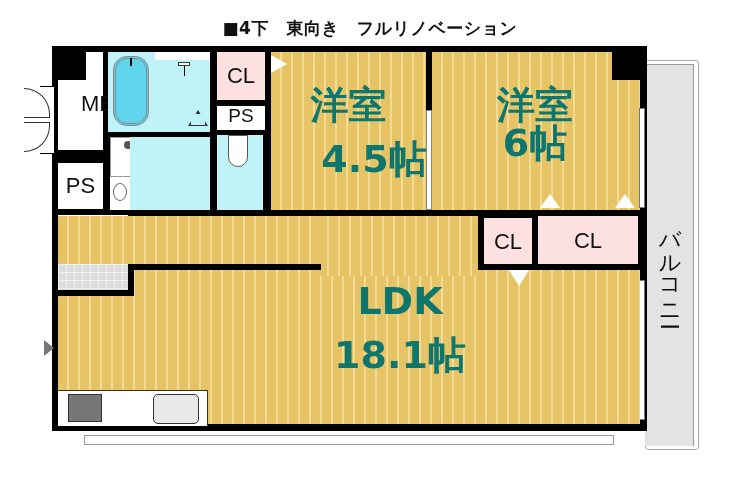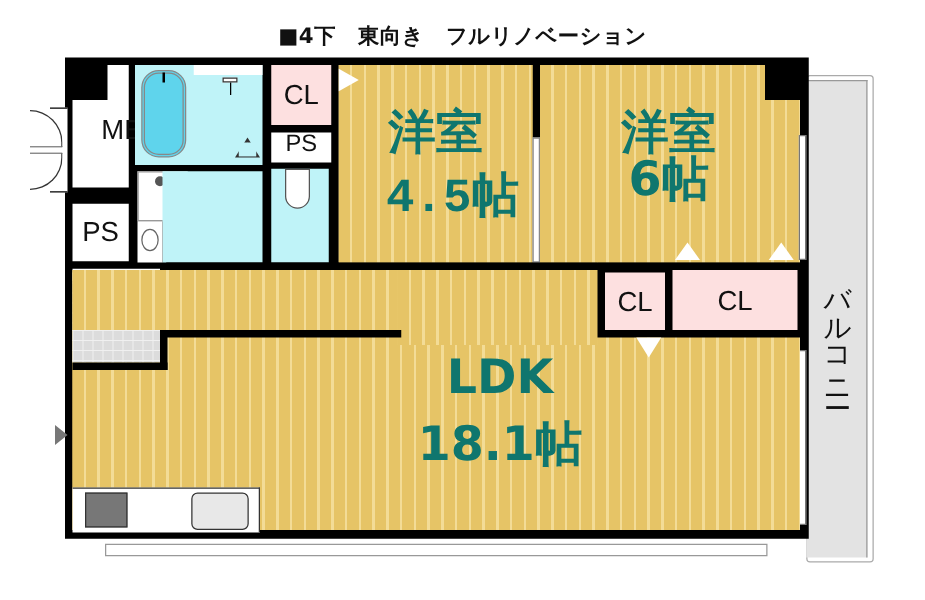--- a/index.html
+++ b/index.html
@@ -60,21 +60,21 @@
 <div class="abs pink" style="left:217px;top:52px;width:48px;height:48px;"></div>
 <div class="label sm" style="left:217px;top:64px;width:48px;">CL</div>
 <div class="abs white" style="left:217px;top:106px;width:48px;height:24px;"></div>
 <div class="label sm" style="left:217px;top:106px;width:48px;font-size:19px;">PS</div>
 <div class="abs blue" style="left:217px;top:135px;width:46px;height:75px;"></div>
 <div class="abs" style="left:228px;top:135px;width:20px;height:32px;border:1px solid #555;border-radius:0 0 12px 12px;background:#fff;"></div>
 
 <div class="abs floor" style="left:271px;top:52px;width:155px;height:158px;"></div>
 <div class="abs" style="left:271px;top:55px;width:0;height:0;border-top:9px solid transparent;border-bottom:9px solid transparent;border-left:16px solid #fff;"></div>
 <div class="label big" style="left:271px;top:86px;width:155px;">洋室</div>
-<div class="label big" style="left:271px;top:140px;width:182px;font-family:Liberation Mono, monospace;">4.5帖</div>
+<div class="label big" style="left:283px;top:140px;width:182px;">4.5帖</div>
 
 <div class="abs white" style="left:426px;top:110px;width:6px;height:100px;border:1px solid #888;"></div>
 
 <div class="abs floor" style="left:432px;top:52px;width:208px;height:158px;"></div>
 <div class="abs wall" style="left:612px;top:52px;width:30px;height:28px;"></div>
 <div class="label big" style="left:440px;top:86px;width:190px;">洋室</div>
 <div class="label big" style="left:440px;top:124px;width:190px;">6帖</div>
 
 <div class="abs white" style="left:639px;top:108px;width:6px;height:100px;border:1px solid #777;"></div>
 <div class="abs white" style="left:639px;top:280px;width:6px;height:140px;border:1px solid #777;"></div>

